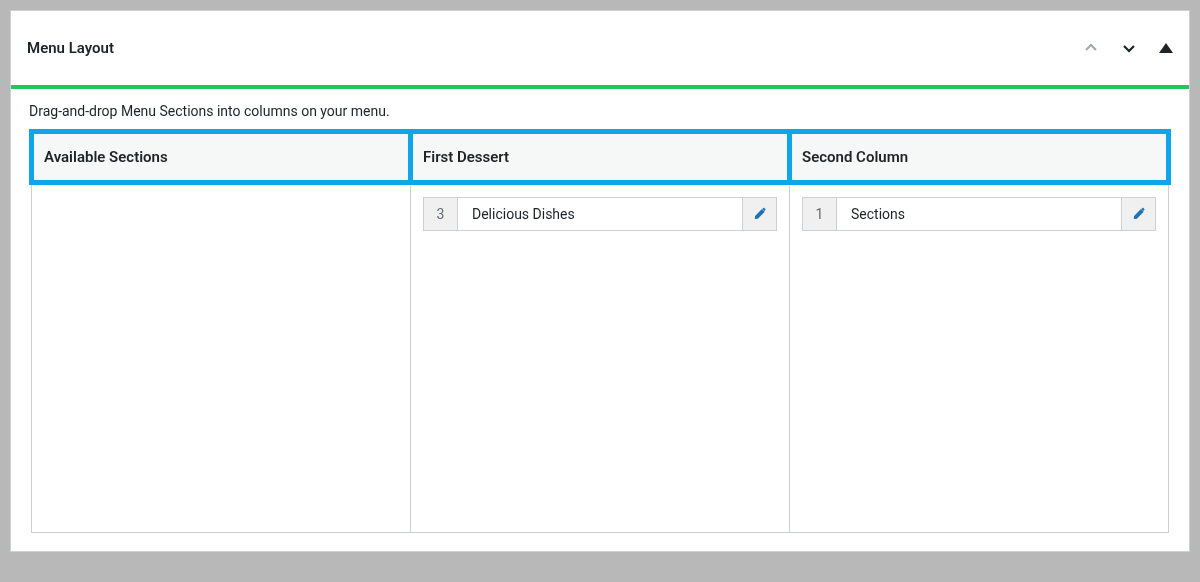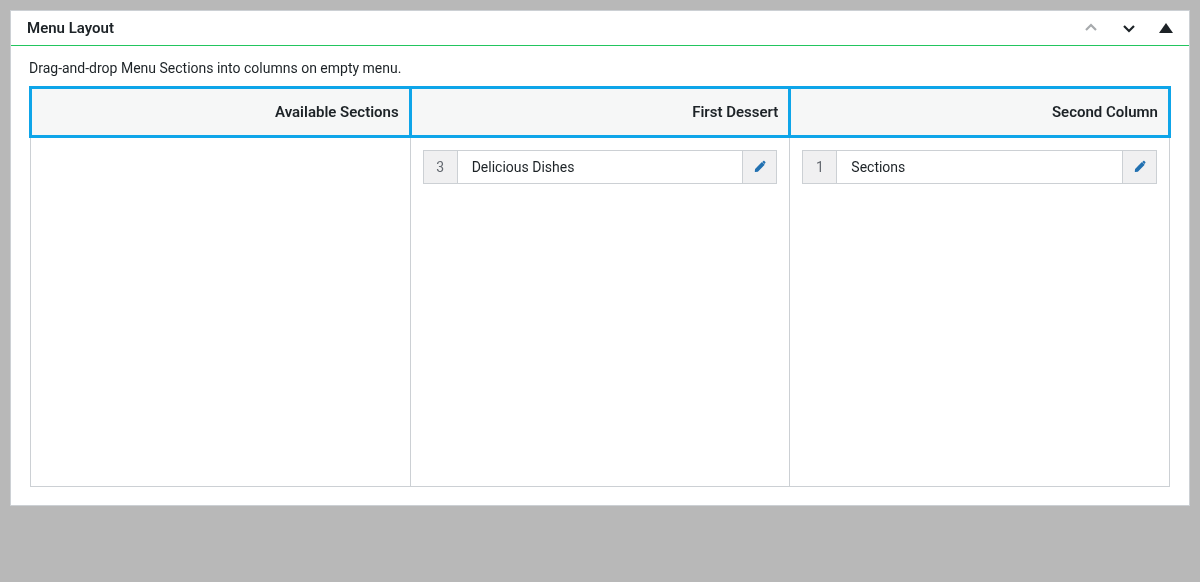--- a/index.html
+++ b/index.html
@@ -11,22 +11,22 @@
     }
     .panel {
       background: #fff;
       border: 1px solid #ccd0d4;
       width: 1180px;
       margin: 0 auto;
     }
     .panel-header {
       display: flex;
       align-items: center;
-      padding: 8px 16px;
-      border-bottom: 1px solid #22c55e;
+      padding: 28px 16px;
+      border-bottom: 4px solid #22c55e;
     }
     .panel-title {
       font-size: 15px;
       font-weight: 600;
       flex: 1;
     }
     .header-controls {
       display: flex;
       gap: 22px;
       align-items: center;
@@ -55,22 +55,22 @@
     .layout-table {
       width: 100%;
       border: 1px solid #ccd0d4;
       border-collapse: collapse;
     }
     .layout-table th {
       background: #f6f7f7;
       font-weight: 600;
       font-size: 15px;
       padding: 14px 10px;
-      text-align: right;
-      border: 3px solid #0ea5e9;
+      text-align: left;
+      border: 5px solid #0ea5e9;
       width: 33.33%;
     }
     .layout-table td {
       border: 1px solid #ccd0d4;
       vertical-align: top;
       padding: 12px;
       height: 350px;
     }
     .section-item {
       display: flex;
@@ -133,21 +133,21 @@
       <span>
         <svg width="16" height="16" viewBox="0 0 16 16" fill="none" stroke="currentColor" stroke-width="2.2">
             <polyline points="3,6 8,11 13,6"></polyline>
           </svg>
       </span>
       <span class="triangle"></span>
     </div>
   </div>
 
   <div class="panel-body">
-    <p class="instructions">Drag-and-drop Menu Sections into columns on empty menu.</p>
+    <p class="instructions">Drag-and-drop Menu Sections into columns on your menu.</p>
 
     <table class="layout-table">
       <thead>
         <tr>
           <th>Available Sections</th>
           <th>First Dessert</th>
           <th>Second Column</th>
         </tr>
       </thead>
       <tbody>

